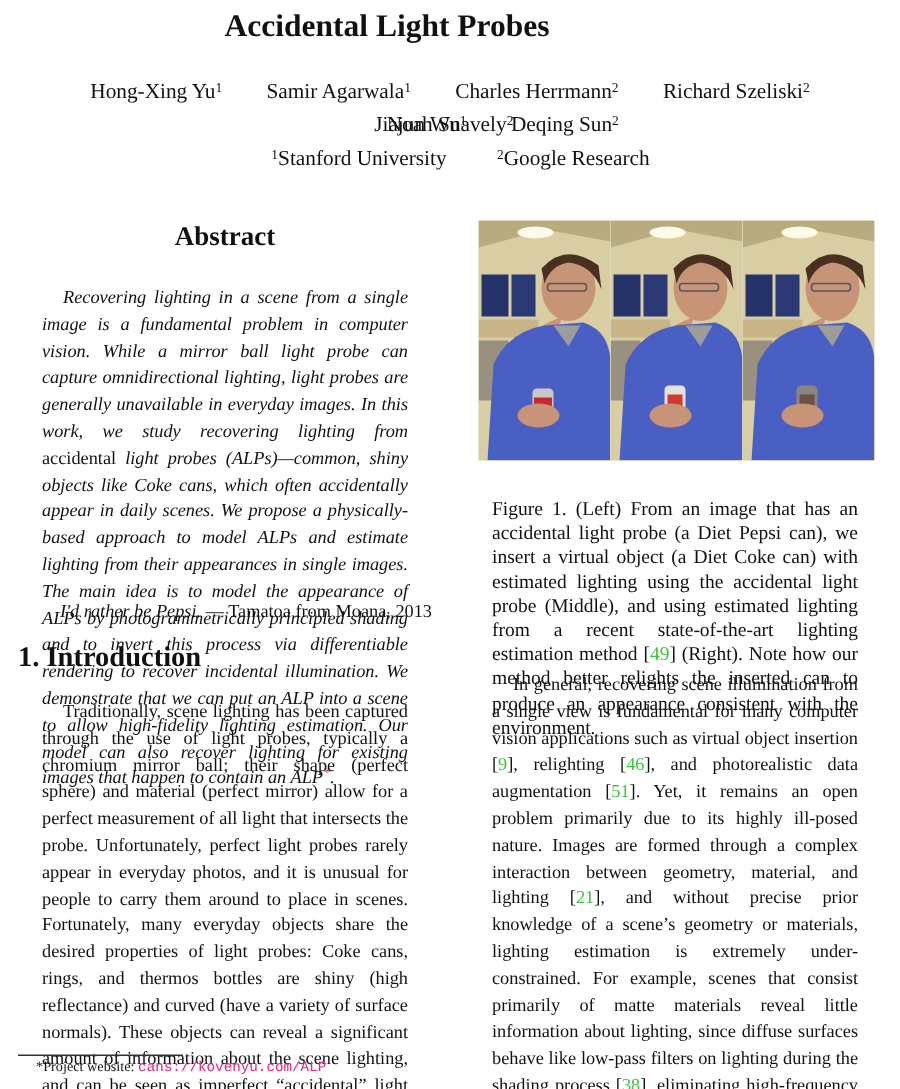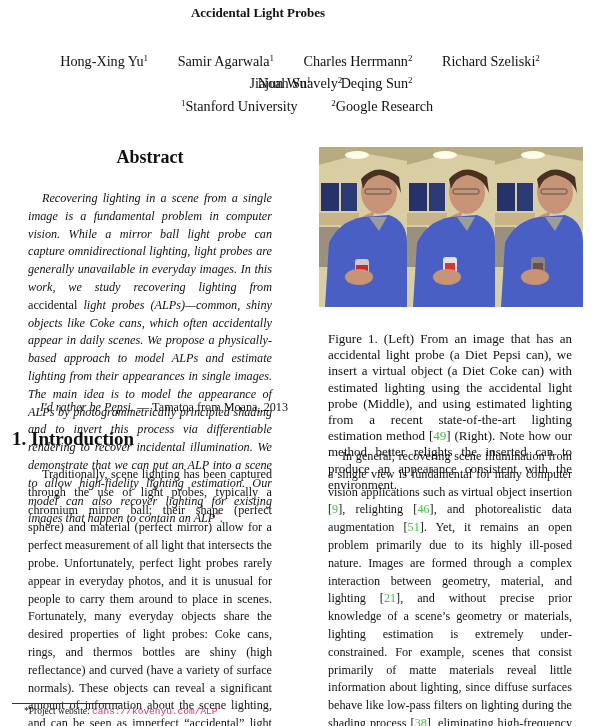--- a/index.html
+++ b/index.html
@@ -1,18 +1,18 @@
 <!DOCTYPE html>
 <html><head>
 <meta charset="utf-8">
 <style>
   html,body{margin:0;padding:0;background:#fff;}
   body{width:600px;height:726px;position:relative;overflow:hidden;font-family:"Liberation Serif","DejaVu Serif",serif;color:#111;}
   .abs{position:absolute;}
-  .title{top:5px;left:0;width:516px;text-align:center;font-weight:bold;font-size:13px;}
+  .title{top:5px;left:0;width:516px;text-align:center;font-weight:bold;font-size:21px;}
   .authors{left:0;width:600px;text-align:center;font-size:14.2px;line-height:22px;}
   .authors .a{display:inline-block;margin:0 13px;}
   sup{font-size:9px;vertical-align:top;position:relative;top:-3px;}
   .col{font-size:12.2px;line-height:17.8px;text-align:justify;}
   .col p{margin:16px;}
   .indent{text-indent:14px;}
   .absHead{left:12px;width:276px;text-align:center;font-weight:bold;font-size:18px;top:147px;}
   .abstract{left:12px;width:276px;top:174px;font-style:italic;}
   .abstract .up{font-style:normal;}
   .quote{left:12px;width:276px;top:400px;text-align:right;font-size:12.2px;}

